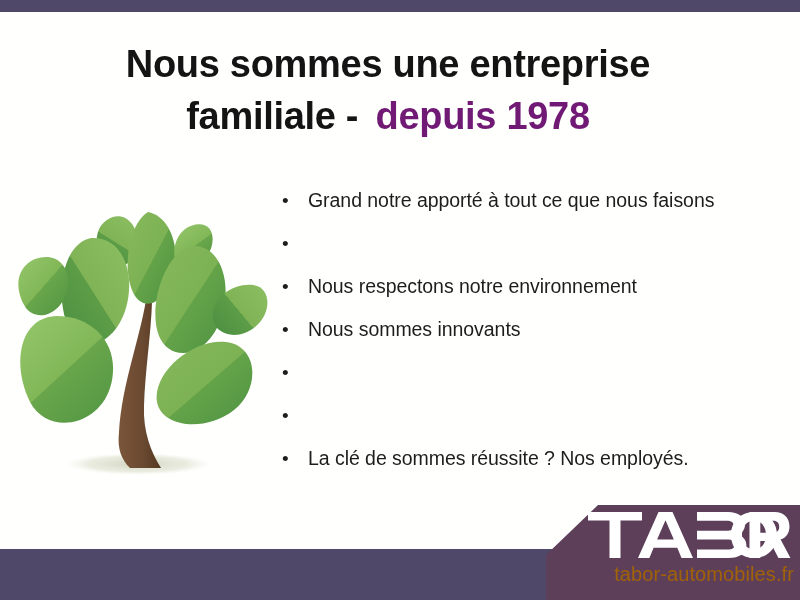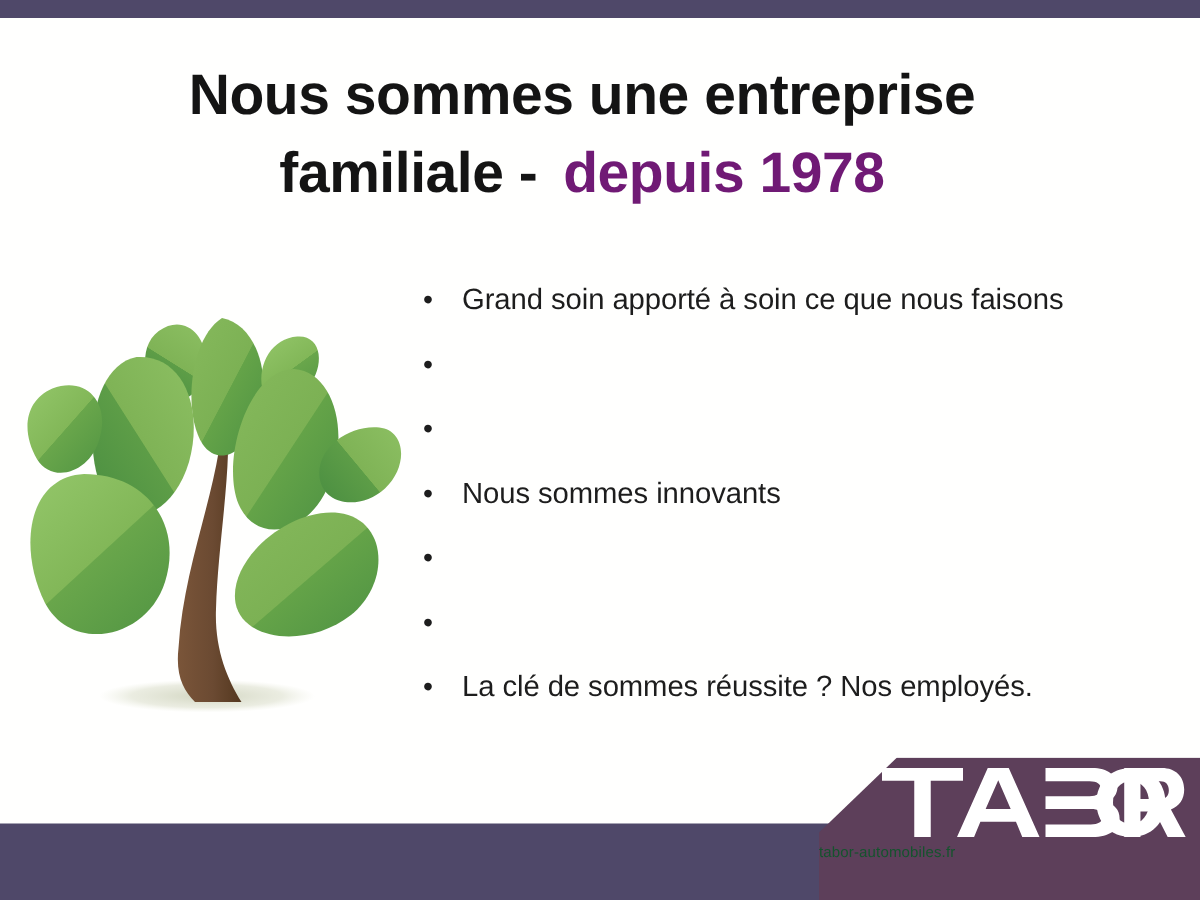--- a/index.html
+++ b/index.html
@@ -54,23 +54,23 @@
     top: 512px;
     width: 205px;
     height: 46px;
     color: #ffffff;
   }
   .logo-url {
     position: absolute;
     left: 546px;
     top: 563px;
     width: 248px;
-    text-align: left;
-    color: #14532d;
-    font-size: 10px;
+    text-align: right;
+    color: #a16207;
+    font-size: 20px;
     letter-spacing: 0.1px;
     font-family: "Liberation Sans", sans-serif;
   }
 
   
   .headline {
     position: absolute;
     left: 0;
     top: 38px;
     width: 776px;
@@ -190,29 +190,30 @@
 
         <path d="M208 150 C240 154, 243 196, 216 218 C188 240, 144 236, 139 210 C134 180, 176 146, 208 150 Z" fill="url(#lf-a)"></path>
       </g>
     </svg>
   </div>
 
   <div class="bullets">
 
     <div class="bullet-row">
       <span class="bullet-dot">•</span>
-      <span class="bullet-text">Grand soin apporté à soin ce que nous faisons</span>
-    </div>
-
-    <div class="bullet-row">
-      <span class="bullet-dot">•</span>
-    </div>
-
-    <div class="bullet-row">
-      <span class="bullet-dot">•</span>
+      <span class="bullet-text">Grand notre apporté à tout ce que nous faisons</span>
+    </div>
+
+    <div class="bullet-row">
+      <span class="bullet-dot">•</span>
+    </div>
+
+    <div class="bullet-row">
+      <span class="bullet-dot">•</span>
+      <span class="bullet-text">Nous respectons notre environnement</span>
     </div>
 
     <div class="bullet-row">
       <span class="bullet-dot">•</span>
       <span class="bullet-text">Nous sommes innovants</span>
     </div>
 
     <div class="bullet-row">
       <span class="bullet-dot">•</span>
     </div>

